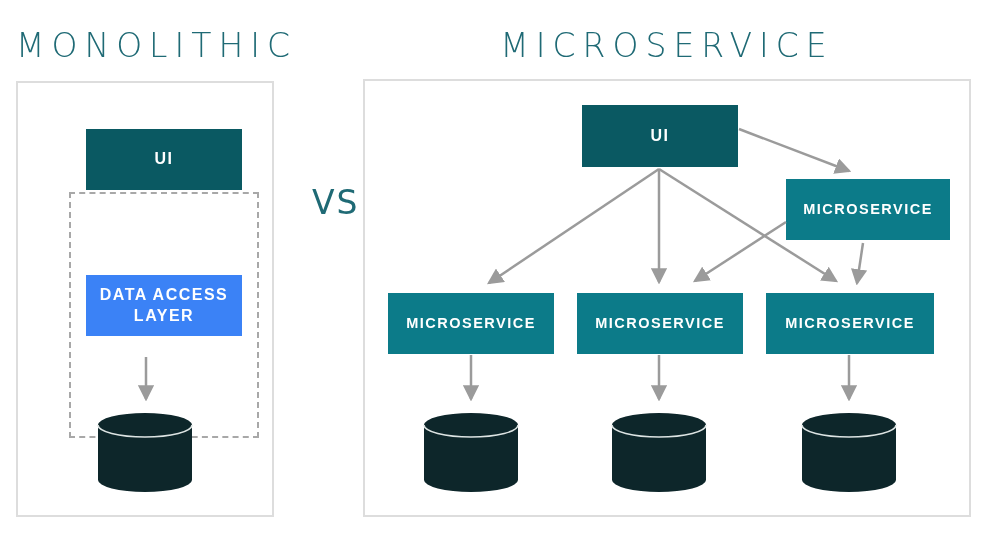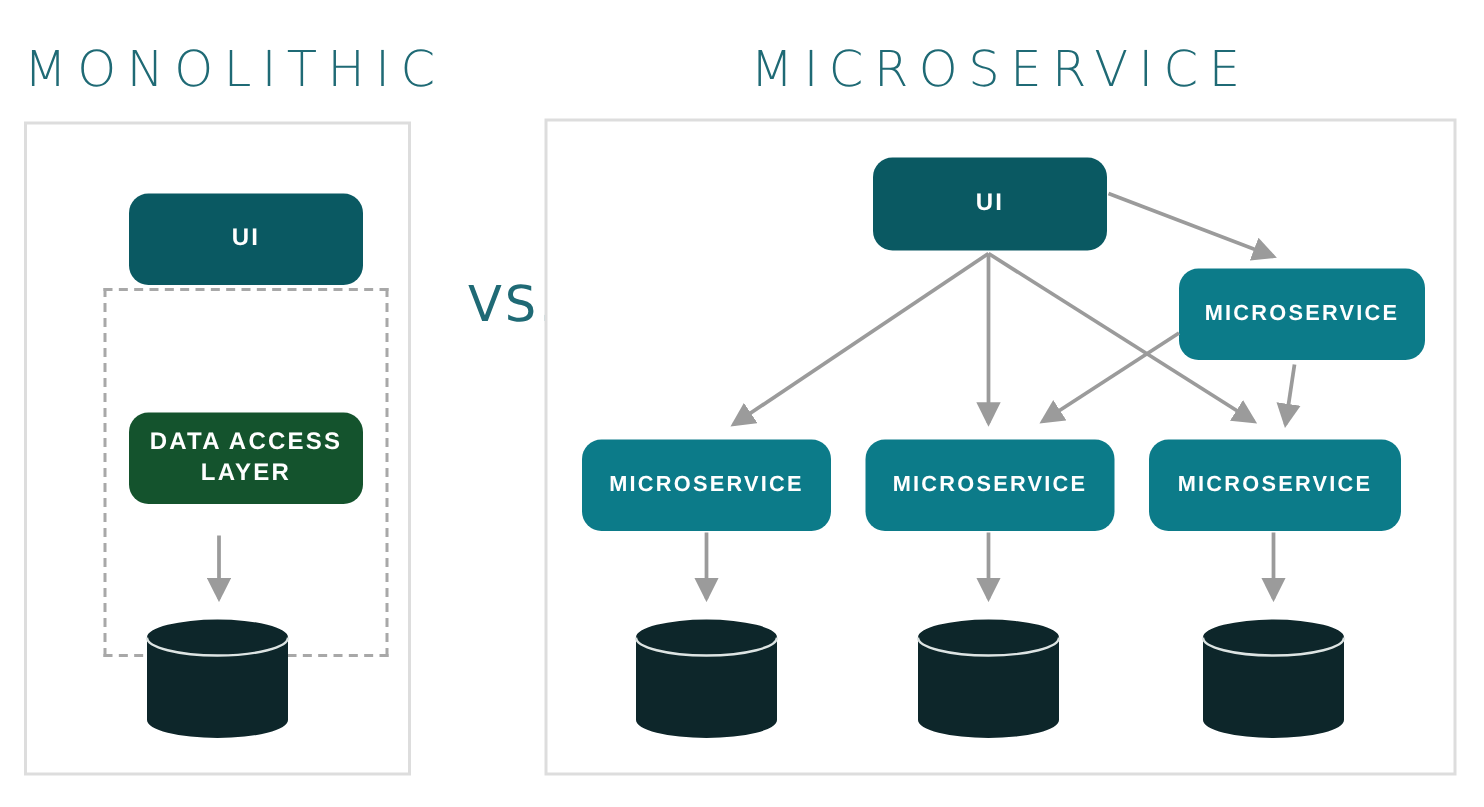--- a/index.html
+++ b/index.html
@@ -24,25 +24,25 @@
   }
   .panel-left{left:16px;top:81px;width:258px;height:436px;}
   .panel-right{left:363px;top:79px;width:608px;height:438px;}
   .dashed-box{
     position:absolute;left:51px;top:109px;width:190px;height:246px;
     border:2px dashed #a8a8a8;box-sizing:border-box;
   }
   .node{
     position:absolute;display:flex;align-items:center;justify-content:center;
     color:#ffffff;font-weight:bold;text-align:center;box-sizing:border-box;
-    line-height:1.3;z-index:2;border-radius:13px;
+    line-height:1.3;z-index:2;
   }
   .node-dark{background:#0a5962;}
   .node-teal{background:#0c7b89;}
-  .node-muted{background:#14532d;}
+  .node-muted{background:#3b82f6;}
   .lbl-big{font-size:16px;letter-spacing:1.5px;}
   .lbl-ms{font-size:14.5px;letter-spacing:1.5px;white-space:nowrap;}
   .layer{left:68px;width:156px;height:61px;padding:0 10px;}
   .db{position:absolute;z-index:1;}
   .arrows{position:absolute;left:0;top:0;z-index:4;pointer-events:none;}
 </style>
 </head>
 <body>
 
 <div class="canvas">

